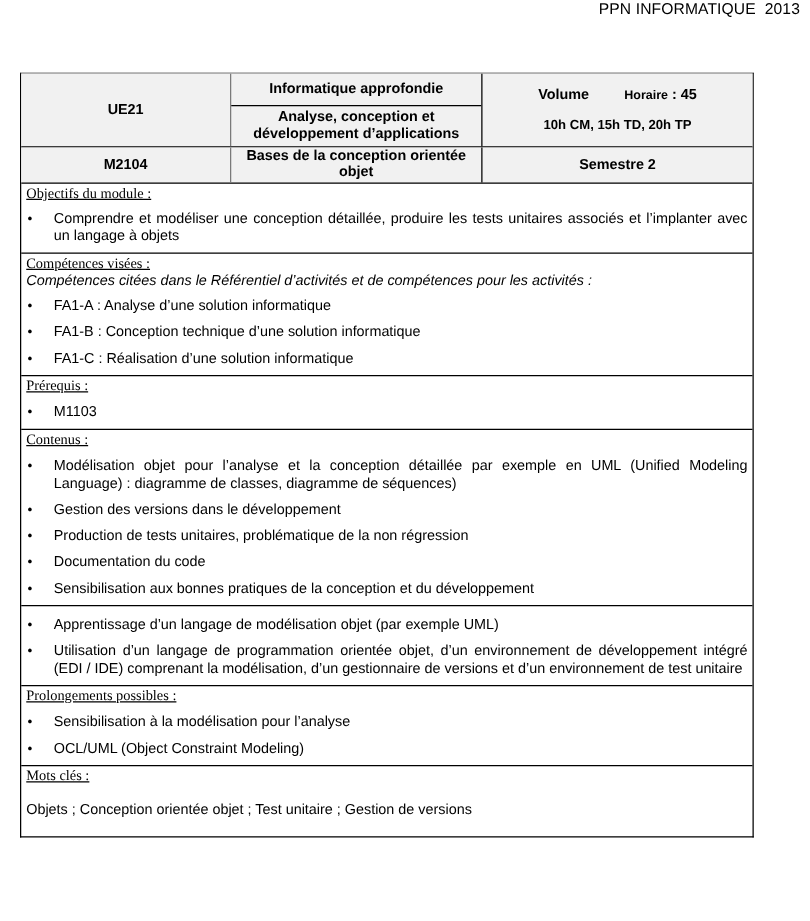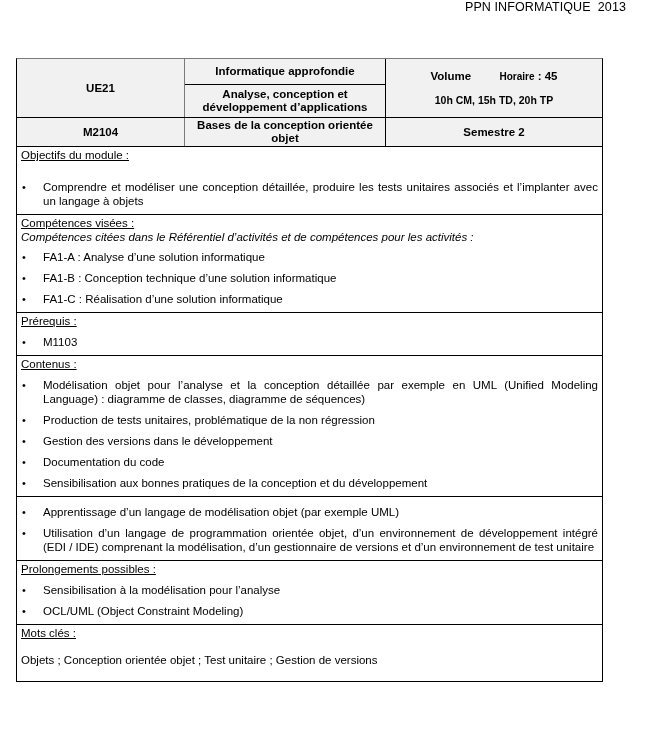--- a/index.html
+++ b/index.html
@@ -2,21 +2,21 @@
 <html><head>
 <meta charset="utf-8">
 <style>
   html, body { margin: 0; padding: 0; background: #ffffff; }
   body {
     width: 648px; height: 737px; position: relative; overflow: hidden;
     font-family: "Liberation Sans", sans-serif; color: #000;
     font-size: 11.5px;
   }
   .page-header {
-    position: absolute; right: 22px; top: 0px;
+    position: absolute; right: 8px; top: 0px;
     font-size: 12.5px; letter-spacing: 0.1px; white-space: pre;
   }
   .sheet {
     position: absolute; left: 16px; top: 58px; width: 587px;
     border-left: 1.5px solid #000; border-right: 1.5px solid #000; border-bottom: 1.5px solid #000;
     border-top: 1.5px solid #7a7a7a;
     box-sizing: border-box;
   }
   .hdr { display: grid; grid-template-columns: 168px 201px 1fr; background: #f1f1f1; border-bottom: 1.5px solid #000; }
   .hdr .cell { display: flex; align-items: center; justify-content: center; text-align: center; font-weight: bold; }
@@ -25,21 +25,21 @@
   .hdr .sub { display: flex; align-items: center; justify-content: center; text-align: center; line-height: 13px; }
   .hdr .sub + .sub { border-top: 1px solid #000; }
   .row1 .cell, .row1 .sub { }
   .row1 { height: 58px; border-bottom: 1.5px solid #000; }
   .row2 { height: 28px; }
   .vol { flex-direction: column; gap: 12px; }
   .vol small { font-size: 10px; margin-left: 25px; }
   .vol .l2 { font-size: 10.5px; }
   .section { border-bottom: 1px solid #000; padding: 1px 4px 6px 4px; }
   .section:last-child { border-bottom: none; }
-  .section-title { text-decoration: underline; text-underline-offset: 1px; line-height: 14px; }
+  .section-title { text-decoration: underline; text-underline-offset: 1px; line-height: 14px; font-family: Liberation Serif, serif; }
   .section-subtitle { font-style: italic; line-height: 15px; }
   ul.items { list-style: none; margin: 0; padding: 0; }
   ul.items li { position: relative; padding-left: 22px; line-height: 14px; margin-top: 7px; text-align: justify; }
   ul.items li::before { content: "•"; position: absolute; left: 1px; top: 0; font-size: 11px; }
   .kw { margin-top: 13px; line-height: 14px; padding-bottom: 8px; }
 </style>
 </head>
 <body>
 
 <div class="page-header">PPN INFORMATIQUE  2013</div>
@@ -61,21 +61,21 @@
     <div class="cell c1">M2104</div>
     <div class="cell c2" style="justify-content:center;">
       <div class="sub" style="padding:0 6px;">Bases de la conception orientée objet</div>
     </div>
     <div class="cell">Semestre 2</div>
   </div>
 
   <div class="section">
     <div class="section-title">Objectifs du module :</div>
     <ul class="items">
-      <li style="margin-top:18px;">Comprendre et modéliser une conception détaillée, produire les tests unitaires associés et l’implanter avec un langage à objets</li>
+      <li style="margin-top:6px;">Comprendre et modéliser une conception détaillée, produire les tests unitaires associés et l’implanter avec un langage à objets</li>
     </ul>
   </div>
 
   <div class="section">
     <div class="section-title">Compétences visées :</div>
     <div class="section-subtitle">Compétences citées dans le Référentiel d’activités et de compétences pour les activités :</div>
     <ul class="items">
       <li style="margin-top:5px;">FA1-A : Analyse d’une solution informatique</li>
       <li>FA1-B : Conception technique d’une solution informatique</li>
       <li>FA1-C : Réalisation d’une solution informatique</li>
@@ -86,22 +86,22 @@
     <div class="section-title">Prérequis :</div>
     <ul class="items">
       <li>M1103</li>
     </ul>
   </div>
 
   <div class="section">
     <div class="section-title">Contenus :</div>
     <ul class="items">
       <li>Modélisation objet pour l’analyse et la conception détaillée par exemple en UML (Unified Modeling Language) : diagramme de classes, diagramme de séquences)</li>
+      <li>Gestion des versions dans le développement</li>
       <li>Production de tests unitaires, problématique de la non régression</li>
-      <li>Gestion des versions dans le développement</li>
       <li>Documentation du code</li>
       <li>Sensibilisation aux bonnes pratiques de la conception et du développement</li>
     </ul>
   </div>
 
   <div class="section">
     <ul class="items">
       <li>Apprentissage d’un langage de modélisation objet (par exemple UML)</li>
       <li>Utilisation d’un langage de programmation orientée objet, d’un environnement de développement intégré (EDI / IDE) comprenant la modélisation, d’un gestionnaire de versions et d’un environnement de test unitaire</li>
     </ul>

